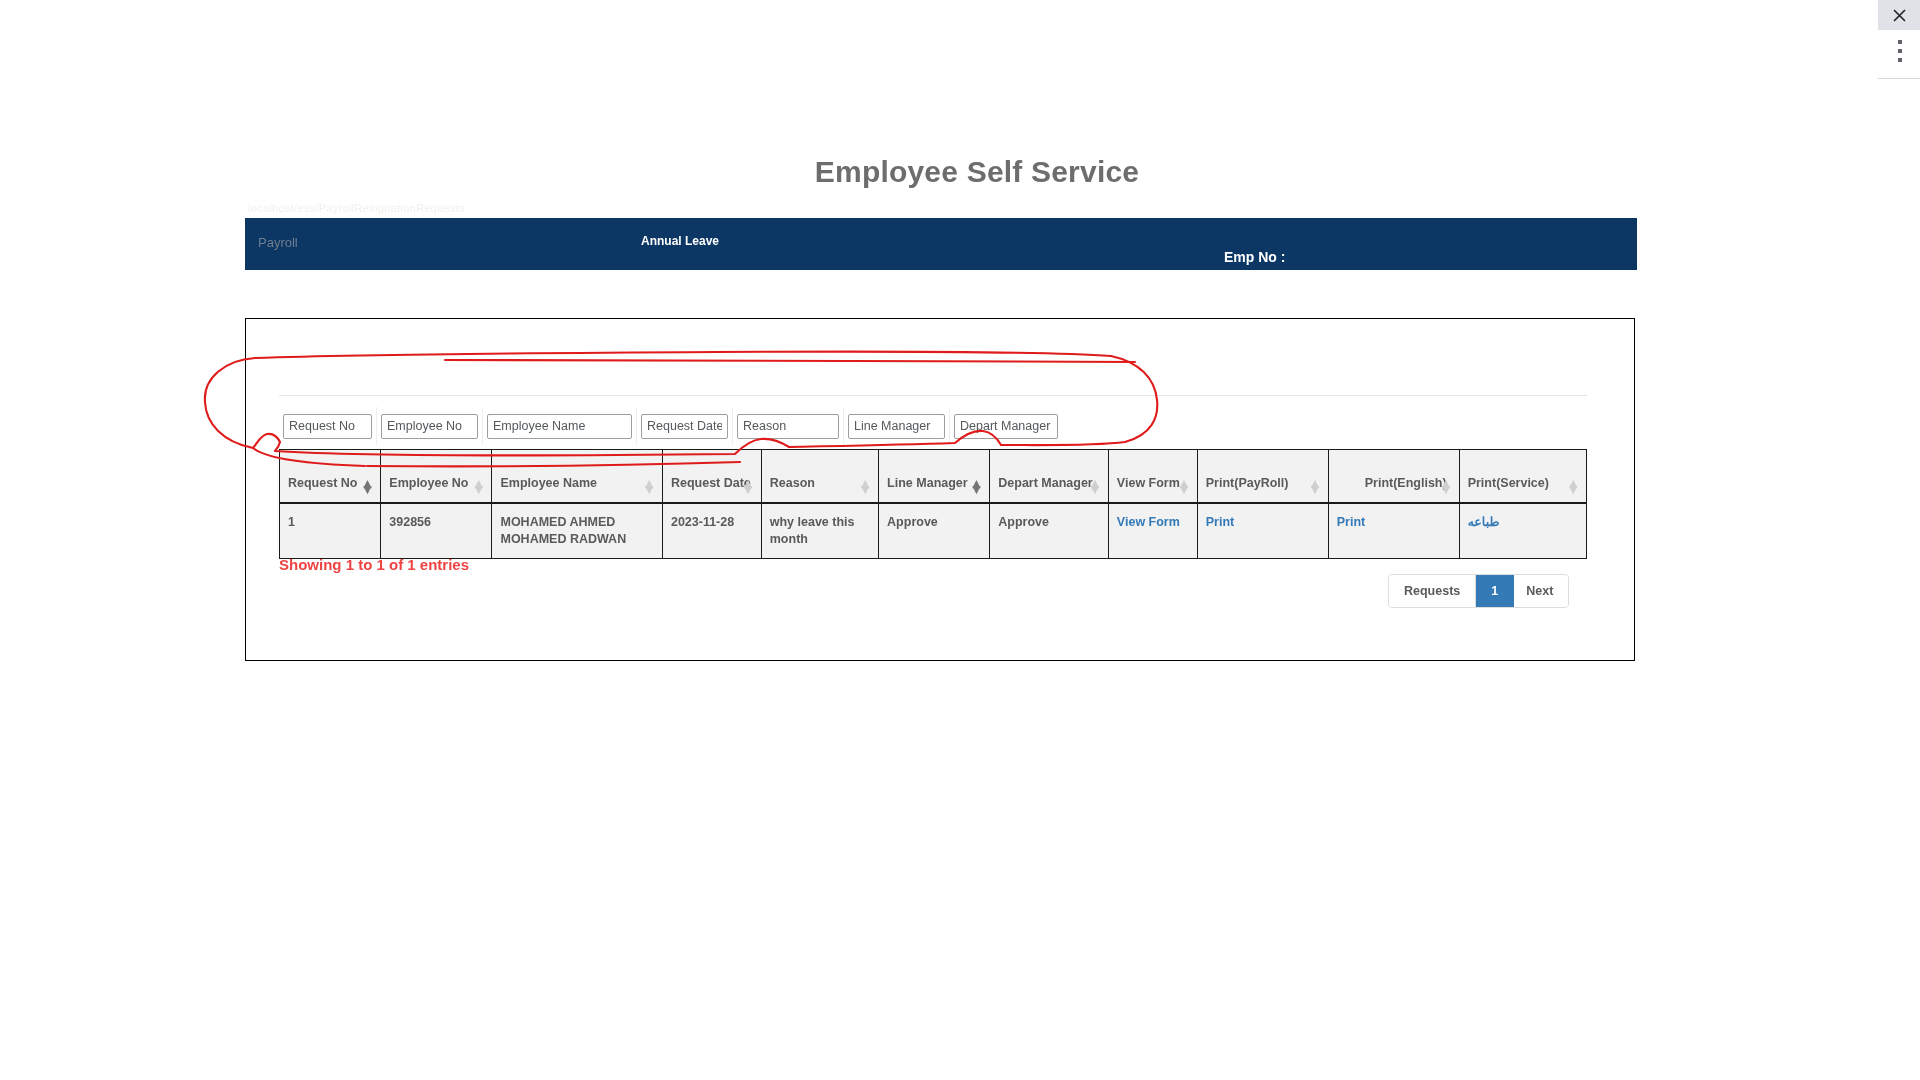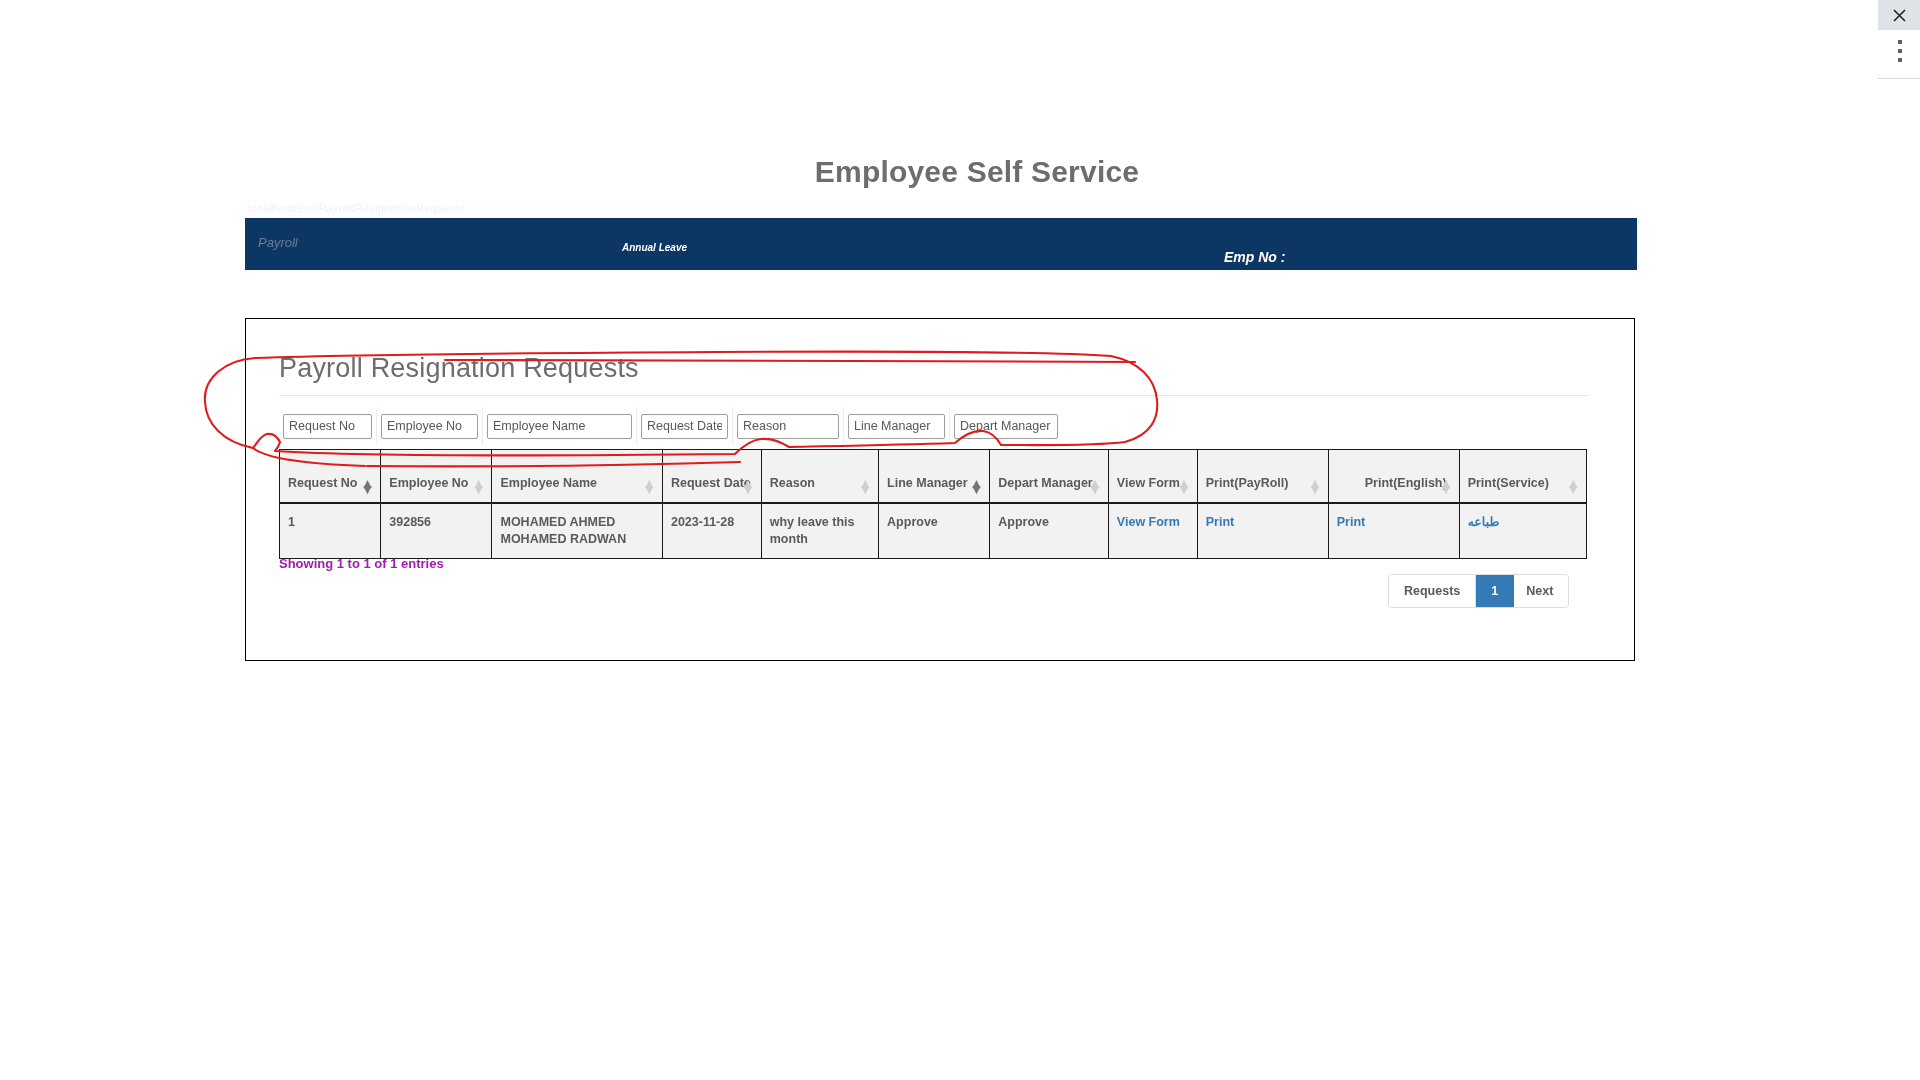--- a/index.html
+++ b/index.html
@@ -67,29 +67,28 @@
     white-space: nowrap;
   }
 
   
   .navbar {
     position: absolute;
     top: 218px; left: 245px;
     width: 1392px; height: 52px;
     background: #0c3663;
     color: #ffffff;
-    font-style: italic;
   }
   .navbar .nav-brand {
     position: absolute; left: 13px; top: 17px;
     font-size: 13px; color: #6f7e90; font-weight: normal;
   }
   .navbar .nav-center {
-    position: absolute; left: 377px; top: 16px;
-    font-size: 10px; font-weight: bold; color: #ffffff; margin-top: 8px;
+    position: absolute; left: 396px; top: 16px;
+    font-size: 12px; font-weight: bold; color: #ffffff;
   }
   .navbar .nav-right {
     position: absolute; left: 979px; top: 16px;
     font-size: 14px; font-weight: bold; color: #ffffff; margin-top: 15px;
   }
 
   
   .card {
     position: absolute;
     top: 318px; left: 245px;
@@ -198,23 +197,23 @@
   }
   .sort-ico span.up   { top: -2px; left: 0; }
   .sort-ico span.down { top: 4px;  left: 0; }
   .sort-ico.active span.down { color: #757575; }
   .sort-ico.active span.up   { color: #757575; }
 
   
   .showing {
     position: absolute;
     top: 237px; left: 33px;
-    font-size: 13px;
-    font-weight: bold;
-    color: #a21caf;
+    font-size: 15px;
+    font-weight: bold;
+    color: #ef4444;
   }
   .pager {
     position: absolute;
     top: 255px; left: 1142px;
     display: flex;
     border: 1px solid #dddddd;
     border-radius: 4px;
     overflow: hidden;
     background: #ffffff;
   }
@@ -263,21 +262,20 @@
   <div class="page-title">Employee Self Service</div>
   <div class="ghost-text">localhost/ess/PayrollResignationRequests</div>
 
   <div class="navbar">
     <div class="nav-brand">Payroll</div>
     <div class="nav-center">Annual Leave</div>
     <div class="nav-right">Emp No :</div>
   </div>
 
   <div class="card">
-    <div class="card-title">Payroll Resignation Requests</div>
     <div class="title-rule"></div>
 
     <div class="filter-row" id="filter-row">
         <div class="filter-cell" style="width: 98px;">
           <input class="filter-input" type="text" placeholder="Request No" style="">
         </div>
         <div class="filter-cell" style="width: 106px;">
           <input class="filter-input" type="text" placeholder="Employee No" style="">
         </div>
         <div class="filter-cell" style="width: 154px;">

